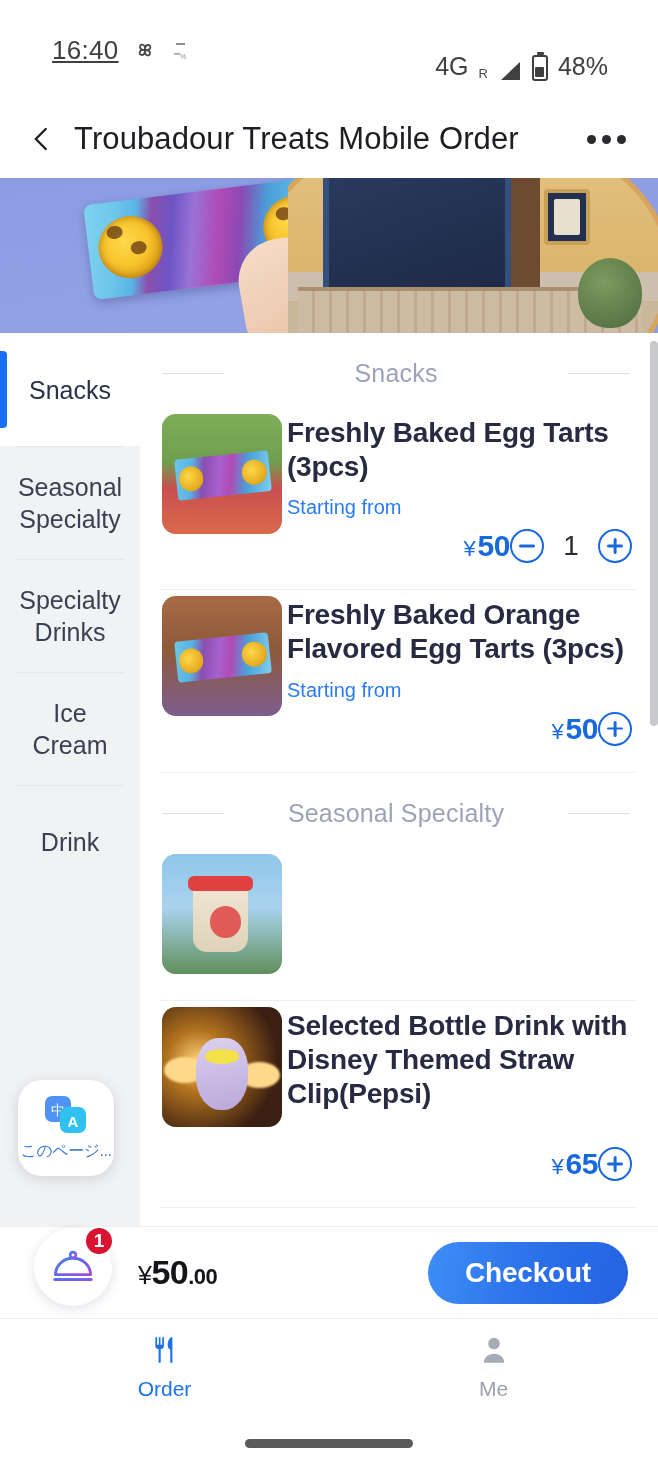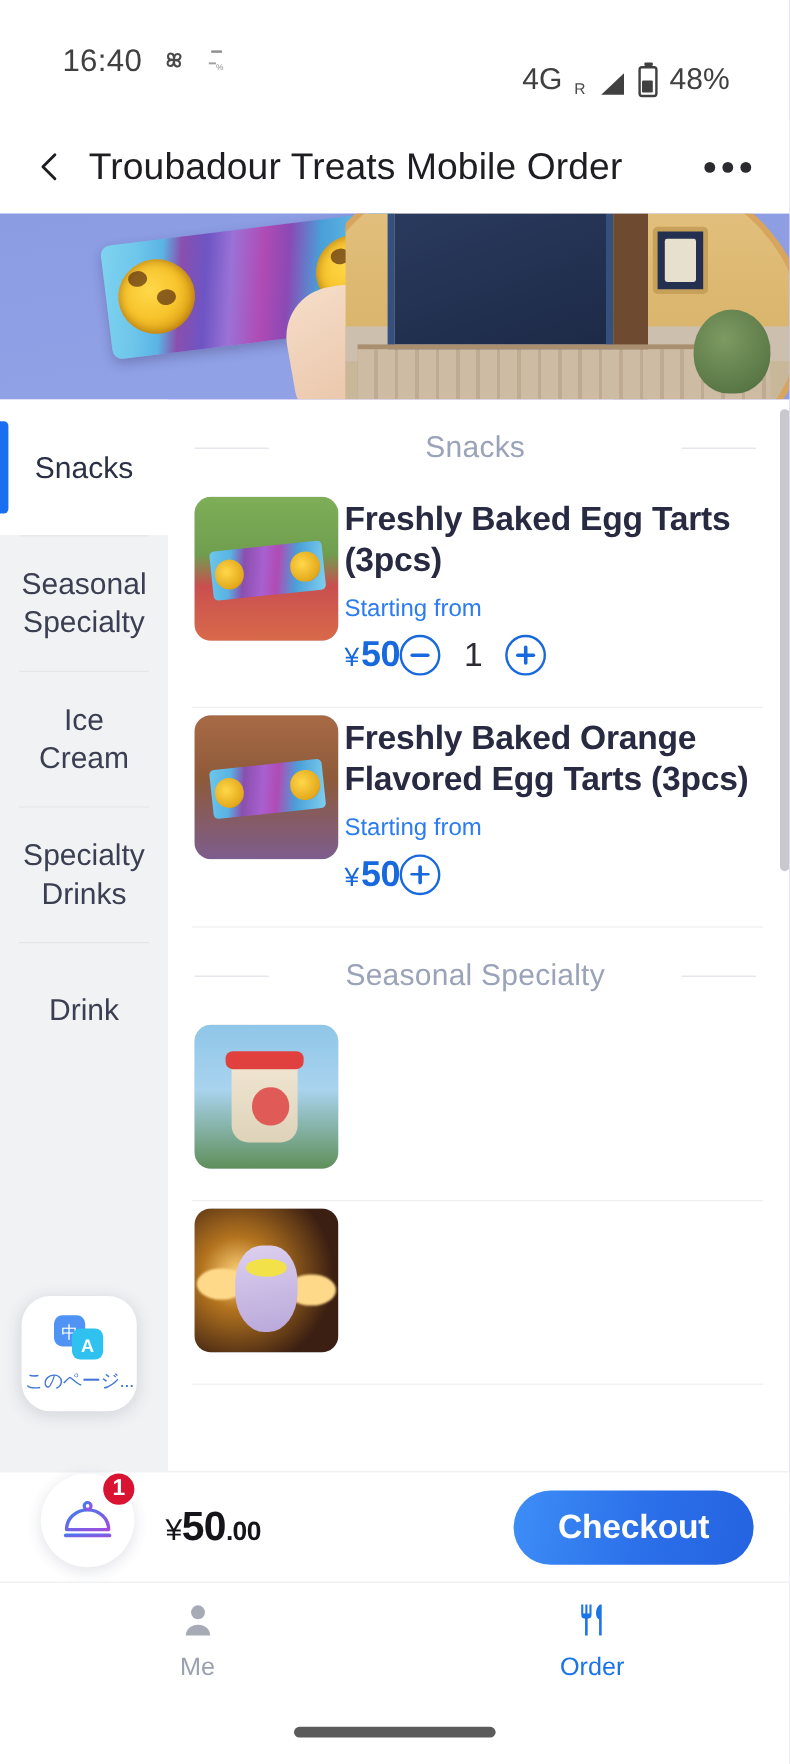--- a/index.html
+++ b/index.html
@@ -14,21 +14,21 @@
   
   .statusbar {
     height:100px;
     display:flex; align-items:center; justify-content:space-between;
     padding:0 40px;
     color:#4a4a4a;
     font-size:25px;
   }
   .sb-left { display:flex; align-items:center; gap:14px; padding-left:12px; }
   .sb-right { display:flex; align-items:flex-end; gap:10px; padding-right:10px;margin-top:32px; }
-  .sb-time { font-size:26px; font-weight:500; letter-spacing:.3px; color:#404040; }
+  .sb-time { font-size:26px; font-weight:500; letter-spacing:.3px; color:#404040;text-decoration:underline; }
   .sb-4g { font-size:25px; font-weight:500; color:#404040; }
   .sb-pct { font-size:25px; font-weight:500; color:#404040; }
   .sb-sup { font-size:13px; vertical-align:super; color:#4a4a4a; }
   .pinwheel { width:24px; height:24px; }
   .tinyicon { width:20px; height:22px; }
   .signal { width:24px; height:22px; }
   .battery { width:16px; height:26px; border:2.5px solid #404040; border-radius:3px; position:relative; }
   .battery::before {
     content:""; position:absolute; top:-5px; left:3.5px;
     width:7px; height:3px; background:#404040; border-radius:1px;
@@ -130,21 +130,21 @@
   }
   .hero-dot {
     position:absolute; left:344px; top:8px; width:13px; height:13px;
     border-radius:50%; background:#bfe3f5; opacity:.85;
   }
 
   
   .body {
     position:absolute; top:333px; left:0; right:0; bottom:212px;
     display:flex;
-    background:#c4b5fd;
+    background:#7f1d1d;
   }
 
   
   .sidebar {
     width:140px; flex:0 0 140px;
     background:#f1f2f4;
     position:relative;
   }
   .cat {
     min-height:113px;
@@ -196,21 +196,21 @@
     flex:0 0 120px; width:120px; height:120px; border-radius:14px;
     overflow:hidden; position:relative; background:#cfd6e0;
   }
   .info { flex:1; min-width:0; position:relative; padding-top:2px; }
   .iname {
     font-size:28px; line-height:1.22; font-weight:700; color:#282a42;
     letter-spacing:-.2px;
   }
   .from { font-size:20px; color:#2a7cf0; margin-top:12px; }
   .pricerow {
-    display:flex; align-items:center; justify-content:flex-start;
+    display:flex; align-items:center; justify-content:flex-end;
     margin-top:10px;
   }
   .price { color:#1868de; font-weight:700; font-size:30px; letter-spacing:-.4px; }
   .price .yen { font-size:22px; font-weight:400; margin-right:2px; }
   .stepper { display:flex; align-items:center; gap:18px; }
   .circ {
     width:34px; height:34px; border-radius:50%;
     border:2.4px solid #1868de; position:relative; display:block;
   }
   .circ::before {
@@ -412,24 +412,24 @@
 <div class="body">
 
   <div class="sidebar">
     <div class="cat active">
       <span>Snacks</span>
     </div>
     <div class="cat">
       <span>Seasonal Specialty</span>
     </div>
     <div class="cat">
+      <span>Specialty Drinks</span>
+    </div>
+    <div class="cat">
       <span>Ice Cream</span>
-    </div>
-    <div class="cat">
-      <span>Specialty Drinks</span>
     </div>
     <div class="cat">
       <span>Drink</span>
     </div>
     <div class="sidebar-tail"></div>
   </div>
 
   <div class="list">
 
     <div class="section">
@@ -498,20 +498,31 @@
           <div class="cup-mickey"></div>
       </div>
     </div>
 
     <div class="item">
       <div class="thumb">
         <div class="ph ph4"></div>
         <span class="glow g1"></span>
           <span class="glow g2"></span>
         <div class="figment"></div>
+      </div>
+      <div class="info">
+        <div class="iname">Selected Bottle Drink with Disney Themed Straw Clip(Pepsi)</div>
+        <div class="pricerow" style="margin-top:36px">
+          <div class="price">
+            <span class="yen">¥</span><span>65</span>
+          </div>
+          <div class="stepper">
+            <span class="circ plus"></span>
+          </div>
+        </div>
       </div>
     </div>
 
     <div class="scrollbar"></div>
   </div>
 </div>
 
 <div class="translate">
   <span class="tr-icon">
     <svg viewBox="0 0 46 40" width="46" height="40">
@@ -539,32 +550,32 @@
     </svg>
     <span class="badge">1</span>
   </div>
   <div class="total">
     <span class="yen">¥</span><span>50</span><span class="cents">.00</span>
   </div>
   <div class="checkout">Checkout</div>
 </div>
 
 <div class="tabbar">
+  <div class="tab active">
+    <span>
+      <svg viewBox="0 0 26 28" width="28" height="30" fill="#1a73e8">
+        <path d="M4 2v8a3 3 0 003 3v13h2V13a3 3 0 003-3V2h-1.6v7h-1.6V2H7.2v7H5.6V2z"></path>
+        <path d="M18.5 2c-2 1.6-3 4-3 7 0 2.4 1 4 2.4 4.6V26h2V2z"></path>
+      </svg>
+    </span>
+    <span class="tlabel">Order</span>
+  </div>
   <div class="tab inactive">
     <span>
       <svg viewBox="0 0 26 28" width="28" height="30" fill="#a6abb6">
         <circle cx="13" cy="8" r="5.4"></circle>
         <path d="M3.5 26c0-5 4.3-8.4 9.5-8.4S22.5 21 22.5 26z"></path>
       </svg>
     </span>
     <span class="tlabel">Me</span>
   </div>
-  <div class="tab active">
-    <span>
-      <svg viewBox="0 0 26 28" width="28" height="30" fill="#1a73e8">
-        <path d="M4 2v8a3 3 0 003 3v13h2V13a3 3 0 003-3V2h-1.6v7h-1.6V2H7.2v7H5.6V2z"></path>
-        <path d="M18.5 2c-2 1.6-3 4-3 7 0 2.4 1 4 2.4 4.6V26h2V2z"></path>
-      </svg>
-    </span>
-    <span class="tlabel">Order</span>
-  </div>
   <div class="homebar"></div>
 </div>
 
 </body></html>

